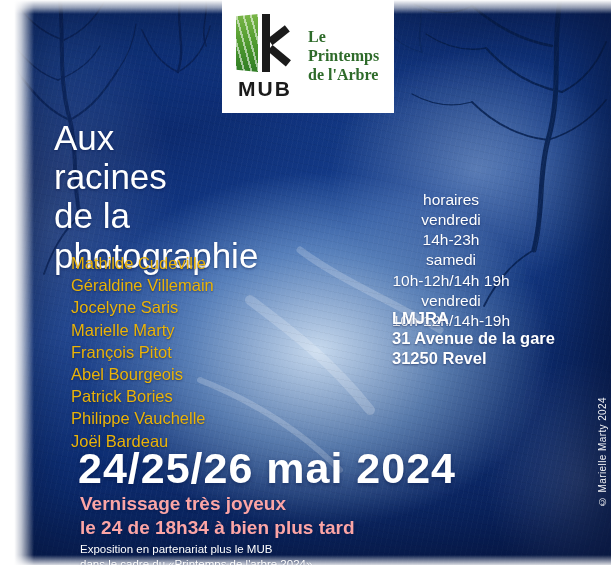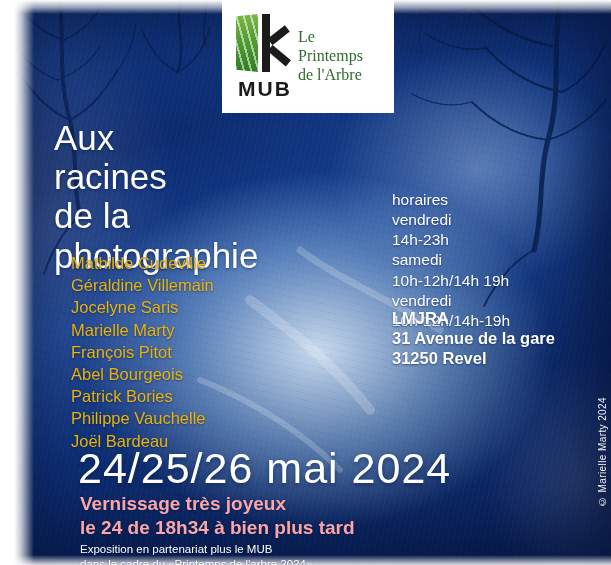--- a/index.html
+++ b/index.html
@@ -128,22 +128,23 @@
   }
   .logo-mub {
     font-family: "Liberation Sans", sans-serif;
     font-weight: bold;
     font-size: 21px;
     letter-spacing: 2px;
     color: #1b1b1b;
     margin-top: 3px;
   }
   .logo-text {
-    margin-left: 0;
+    margin-left: 10px;
     line-height: 1.18;
+    font-weight: bold;
   }
   .logo-text .l1, .logo-text .l2 {
     font-family: "Liberation Serif", serif;
     font-size: 16px;
     color: #2e6b2a;
     white-space: nowrap;
   }
 
   
   .headline {
@@ -174,41 +175,41 @@
   
   .hours {
     position: absolute;
     left: 392px;
     top: 190px;
     color: #ffffff;
     font-size: 15.5px;
     line-height: 1.30;
     text-shadow: 0 1px 2px rgba(0,20,70,0.5);
   }
-  .hours div { white-space: nowrap; }
+  .hours div { white-space: nowrap; text-align: center; }
   .venue {
     position: absolute;
     left: 392px;
     top: 308px;
     color: #ffffff;
     font-size: 16.5px;
     font-weight: bold;
     line-height: 1.22;
     text-shadow: 0 1px 2px rgba(0,20,70,0.5);
   }
   .venue div { white-space: nowrap; }
 
   
   .dates {
     position: absolute;
     left: 78px;
     top: 444px;
     color: #ffffff;
     font-size: 43px;
-    font-weight: normal;
+    font-weight: bold;
     letter-spacing: 1px;
     white-space: nowrap;
     text-shadow: 0 2px 4px rgba(0,20,70,0.5);
   }
   .vernissage {
     position: absolute;
     left: 80px;
     top: 492px;
     color: #fca5a5;
     font-size: 19px;

